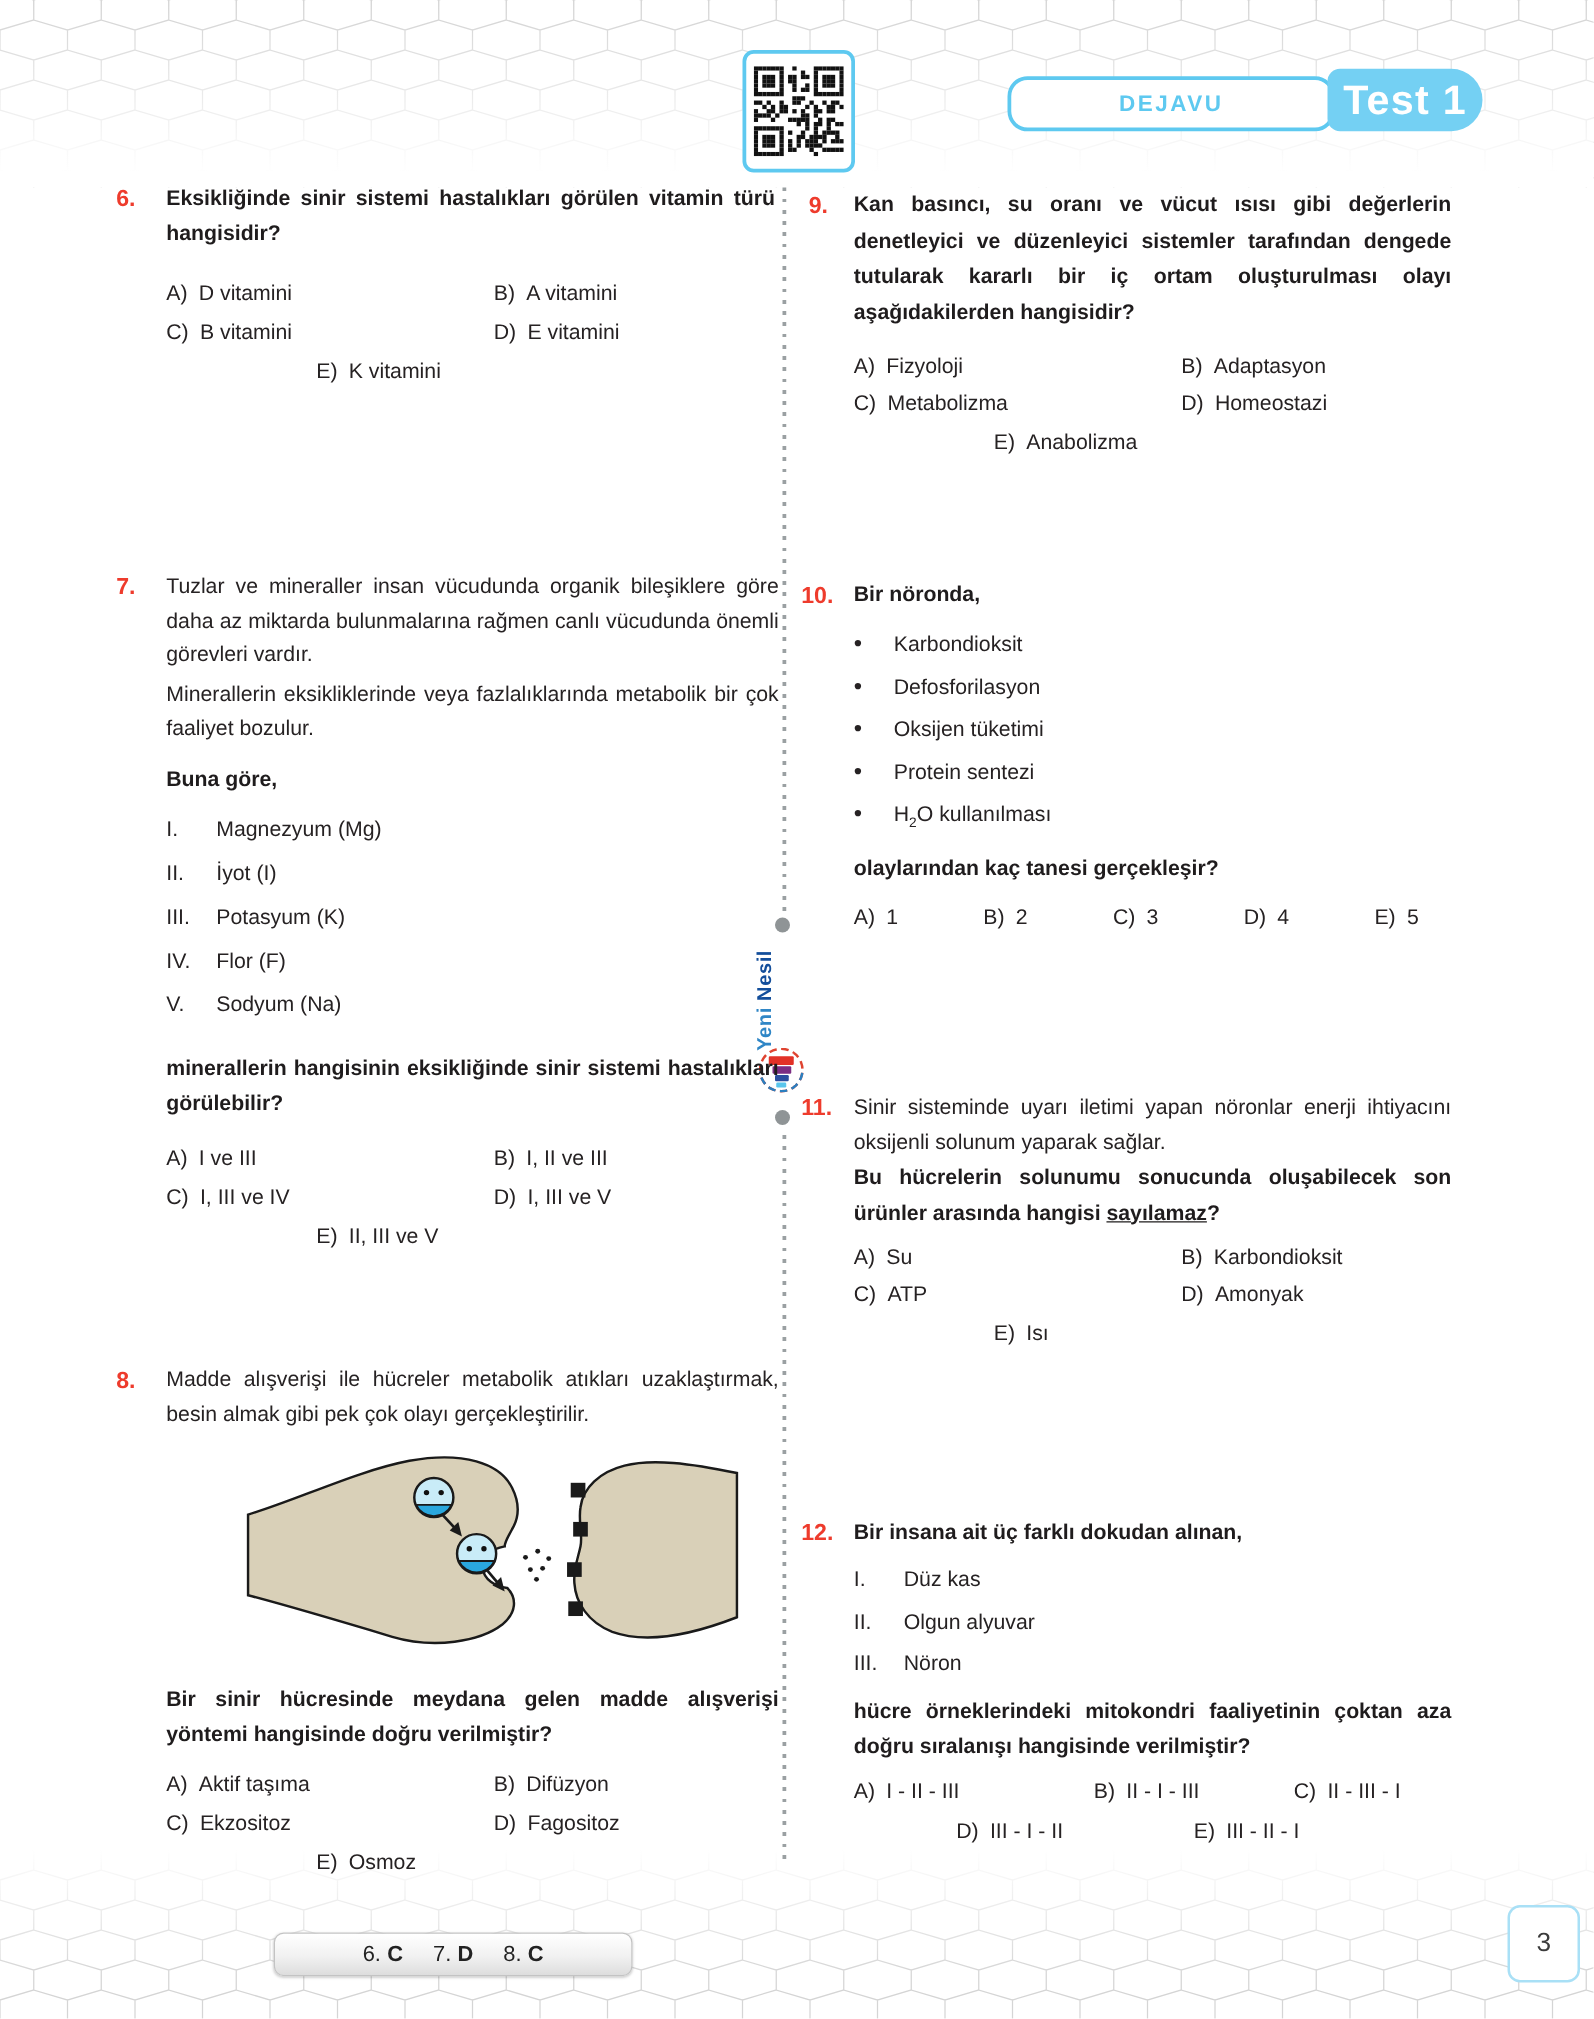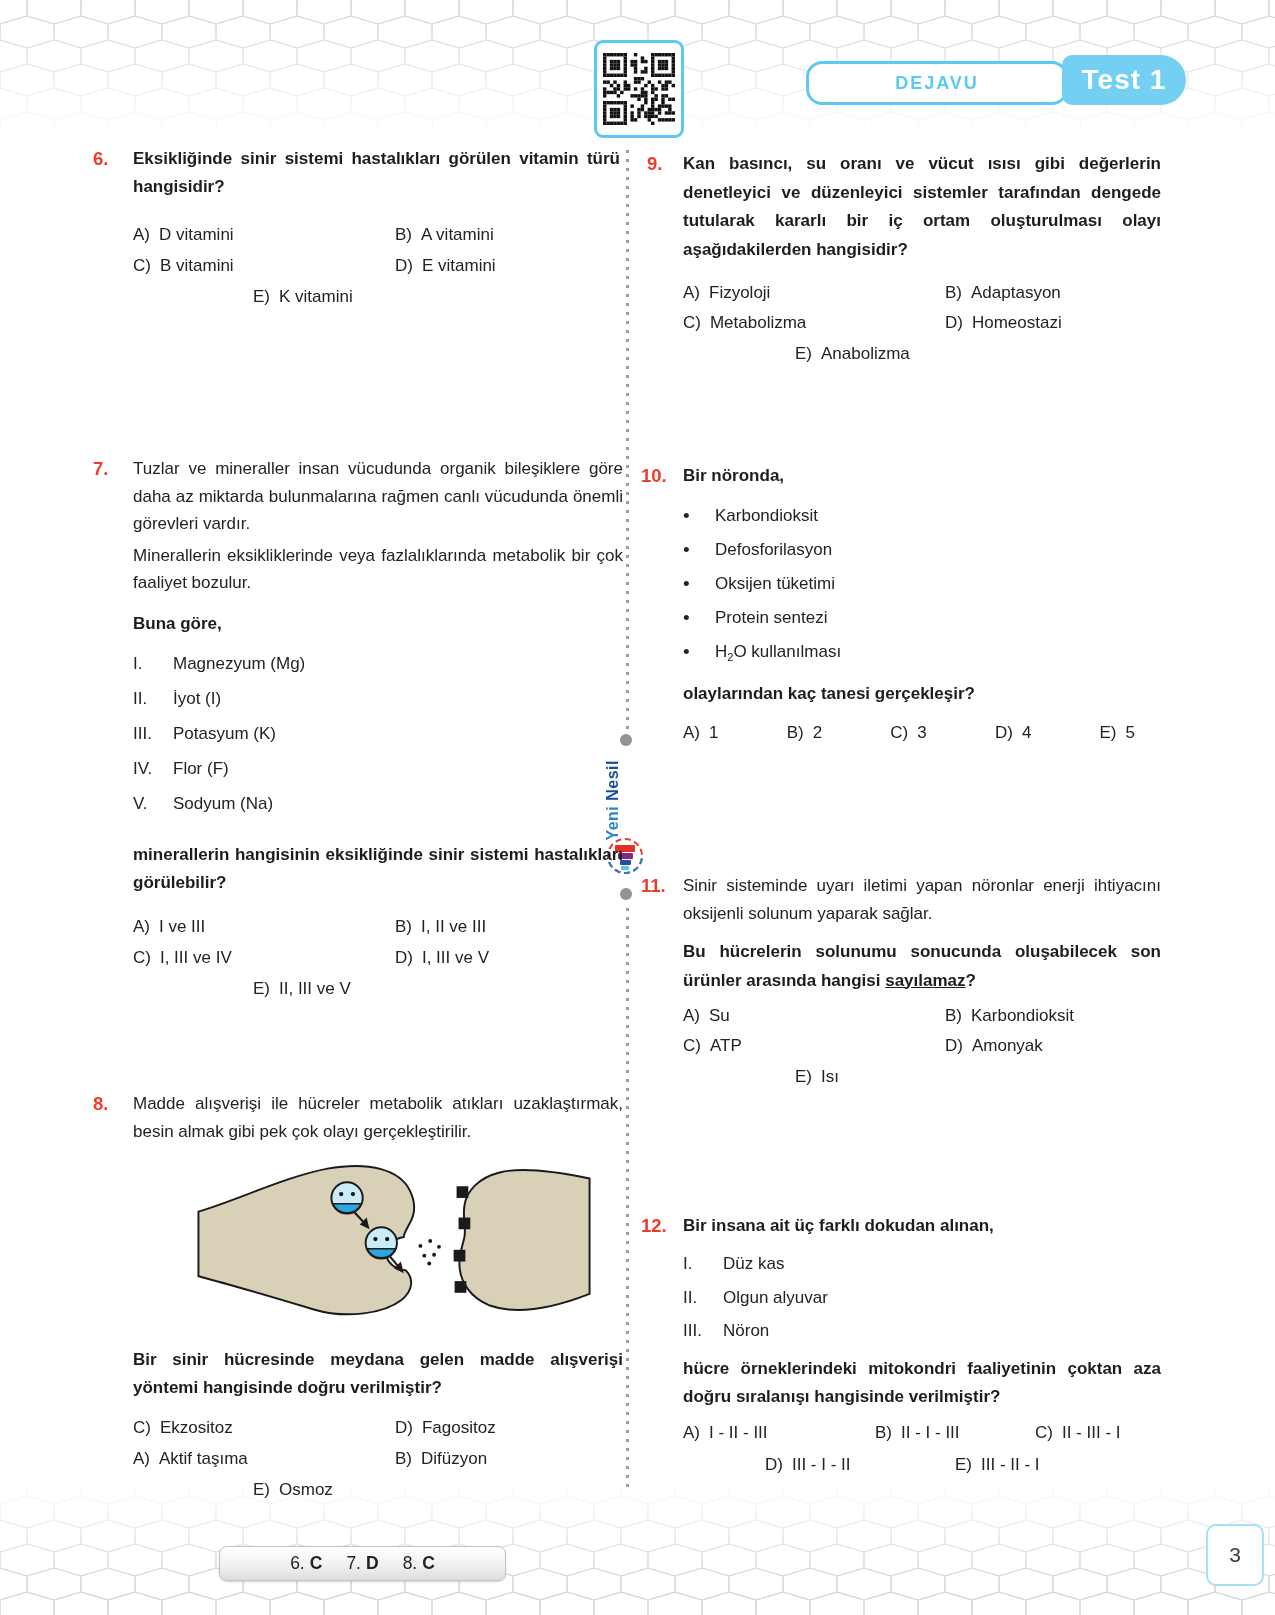--- a/index.html
+++ b/index.html
@@ -9,21 +9,21 @@
   .band{position:absolute;left:0;width:1275px;pointer-events:none;}
   .fade{position:absolute;left:0;width:1275px;pointer-events:none;}
   
   .qrbox{position:absolute;left:594px;top:40px;width:84px;height:92px;background:#fff;
          border:3px solid var(--brand-blue,#5ec9f0);border-radius:9px;display:flex;align-items:center;justify-content:center;}
   .dejavu{position:absolute;left:806px;top:61px;width:256px;height:38px;background:#fff;
           border:3px solid var(--brand-blue,#5ec9f0);border-radius:16px;display:flex;align-items:center;justify-content:center;
           color:var(--brand-blue,#5ec9f0);font-weight:bold;font-size:18px;letter-spacing:2px;}
   .testbadge{position:absolute;left:1062px;top:55px;width:124px;height:50px;background:var(--brand-blue2,#74d0f3);
           border-radius:10px 25px 25px 10px;display:flex;align-items:center;justify-content:center;
-          color:#fff;font-weight:bold;font-size:28px;letter-spacing:1px;text-align:center;}
+          color:#fff;font-weight:bold;font-size:33px;letter-spacing:1px;text-align:center;}
   
   .dotline{position:absolute;left:626px;width:3px;background:repeating-linear-gradient(180deg,#9aa0a2 0 3px,transparent 3px 9px);}
   .gdot{position:absolute;left:620px;width:12px;height:12px;border-radius:50%;background:#8f9496;}
   .vlogo{position:absolute;left:604px;top:762px;height:76px;display:flex;align-items:center;}
   .vtext{writing-mode:vertical-rl;transform:rotate(180deg);font-weight:bold;font-size:16px;letter-spacing:.5px;white-space:nowrap;}
   .vtext .w1{color:#2f86c6;} .vtext .w2{color:#134e9b;}
   .lcircle{position:absolute;left:607px;top:838px;width:32px;height:32px;border-radius:50%;border:2px dashed #df4330;}
   .lcircle .half{position:absolute;inset:-2px;border-radius:50%;border:2px dashed #2a7fc0;clip-path:inset(52% 0 0 0);}
   .lcircle .bars{position:absolute;left:0;top:5px;width:32px;display:flex;flex-direction:column;align-items:center;gap:1px;}
   .lcircle .bars i{display:block;border-radius:1px;}
@@ -418,26 +418,26 @@
           <circle cx="246" cy="96" r="2"></circle>
         <circle cx="231" cy="105" r="2"></circle>
           <circle cx="241" cy="104" r="2"></circle>
           <circle cx="236" cy="113" r="2"></circle>
       </g>
     </svg>
 
     <div class="stem jst" style="margin-top:8px">Bir sinir hücresinde meydana gelen madde alışverişi yöntemi hangisinde doğru verilmiştir?</div>
     <div style="margin-top:10px">
       <div class="optrow">
+        <span class="opt"><span class="olab">A)</span><span>Aktif taşıma</span></span>
+        <span class="opt"><span class="olab">B)</span><span>Difüzyon</span></span>
+      </div>
+      <div class="optrow">
         <span class="opt"><span class="olab">C)</span><span>Ekzositoz</span></span>
         <span class="opt"><span class="olab">D)</span><span>Fagositoz</span></span>
-      </div>
-      <div class="optrow">
-        <span class="opt"><span class="olab">A)</span><span>Aktif taşıma</span></span>
-        <span class="opt"><span class="olab">B)</span><span>Difüzyon</span></span>
       </div>
       <div class="erow" style="margin-left:120px">
         <span class="opt"><span class="olab">E)</span><span>Osmoz</span></span>
       </div>
     </div>
   </div>
 
   <div class="q" id="q9" style="left:683px;top:150px;width:478px">
     <span class="qnum" style="left:-36px">9.</span>
     <div class="stem jst" style="line-height:28.5px">Kan basıncı, su oranı ve vücut ısısı gibi değerlerin denetleyici ve düzenleyici sistemler tarafından dengede tutularak kararlı bir iç ortam oluşturulması olayı aşağıdakilerden hangisidir?</div>
@@ -487,21 +487,21 @@
       <span class="opt"><span class="olab">B)</span><span>2</span></span>
       <span class="opt"><span class="olab">C)</span><span>3</span></span>
       <span class="opt"><span class="olab">D)</span><span>4</span></span>
       <span class="opt"><span class="olab">E)</span><span>5</span></span>
     </div>
   </div>
 
   <div class="q" id="q11" style="left:683px;top:872px;width:478px">
     <span class="qnum" style="left:-42px">11.</span>
     <div class="jst" style="line-height:28px">Sinir sisteminde uyarı iletimi yapan nöronlar enerji ihtiyacını oksijenli solunum yaparak sağlar.</div>
-    <div class="stem jst" style="margin-top:10px;line-height:28.5px"><span>Bu hücrelerin solunumu sonucunda oluşabilecek son ürünler arasında hangisi </span><span class="u">sayılamaz</span><span>?</span></div>
+    <div class="stem jst" style="line-height:28.5px"><span>Bu hücrelerin solunumu sonucunda oluşabilecek son ürünler arasında hangisi </span><span class="u">sayılamaz</span><span>?</span></div>
     <div style="margin-top:6px">
       <div class="optrow" style="line-height:30px">
         <span class="opt"><span class="olab">A)</span><span>Su</span></span>
         <span class="opt"><span class="olab">B)</span><span>Karbondioksit</span></span>
       </div>
       <div class="optrow" style="line-height:30px">
         <span class="opt"><span class="olab">C)</span><span>ATP</span></span>
         <span class="opt"><span class="olab">D)</span><span>Amonyak</span></span>
       </div>
       <div class="erow" style="margin-left:112px">

